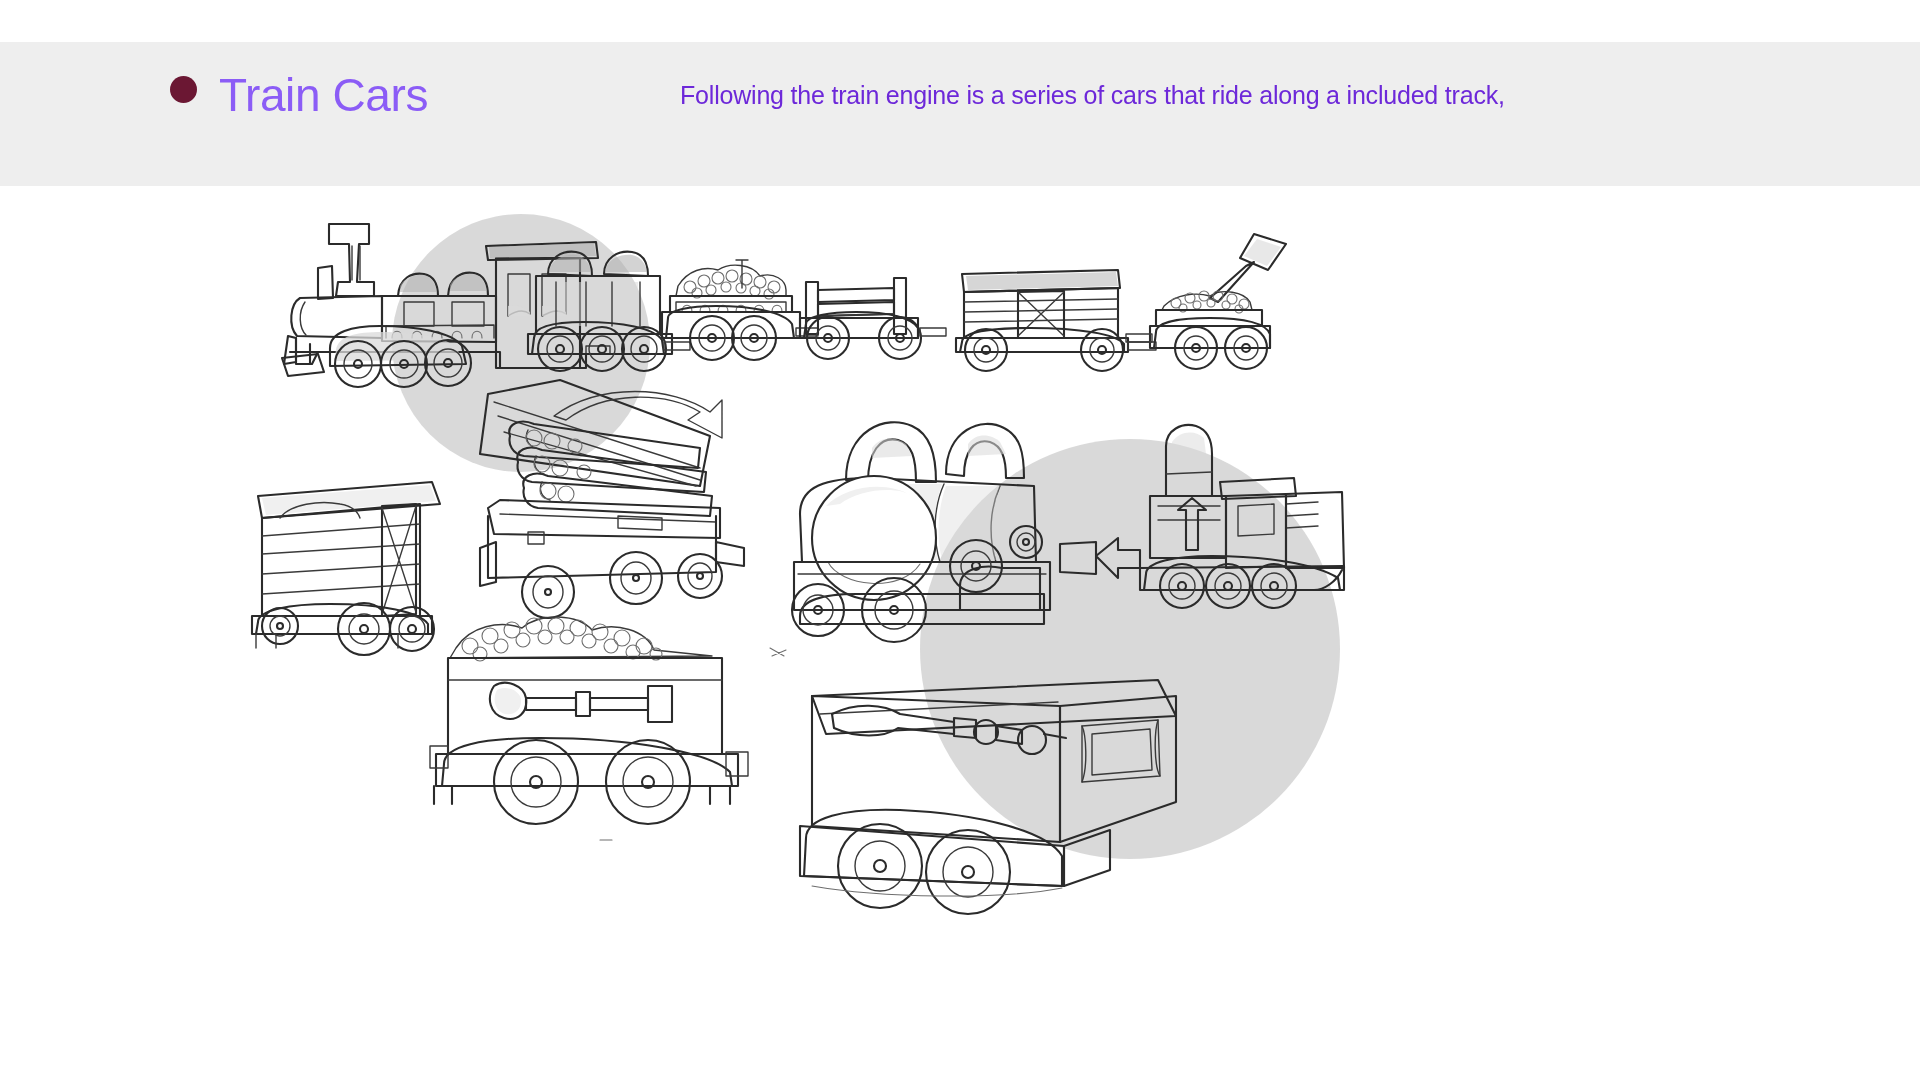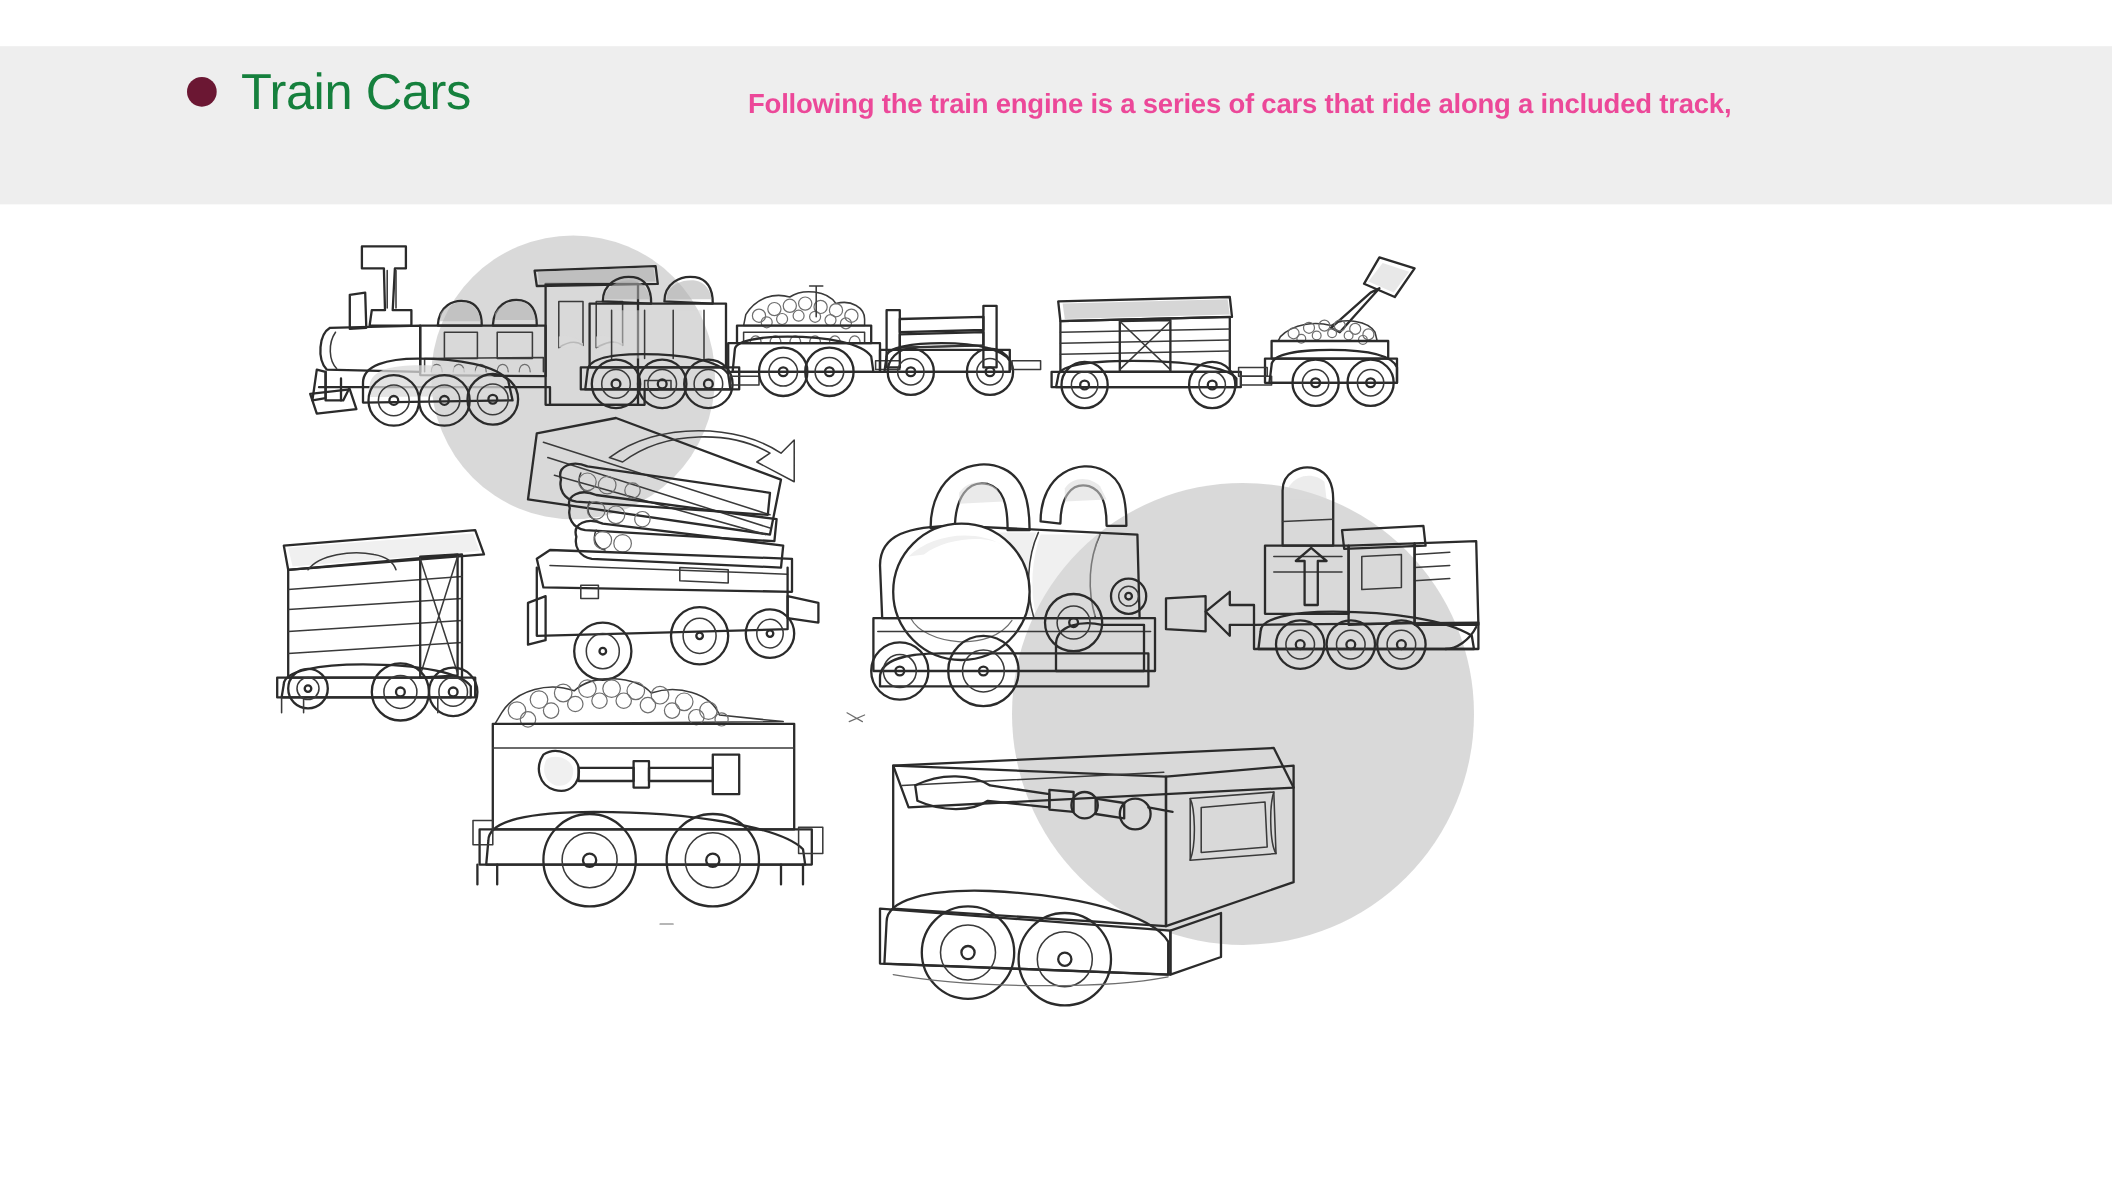--- a/index.html
+++ b/index.html
@@ -36,35 +36,36 @@
   .bullet {
     width: 27px;
     height: 27px;
     border-radius: 50%;
     background: #6b1733;
     flex: 0 0 auto;
   }
   .page-title {
     font-size: 46px;
     font-weight: 400;
-    color: #15803d;
+    color: #8b5cf6;
     letter-spacing: -0.4px;
     line-height: 1;
     white-space: nowrap;
+    margin-top: 12px;
   }
   .desc-block {
     position: absolute;
     left: 680px;
     top: 78px;
     width: 1180px;
   }
   .desc-line {
     font-size: 25px;
-    font-weight: 700;
-    color: #ec4899;
+    font-weight: 400;
+    color: #6d28d9;
     line-height: 34px;
     letter-spacing: -0.2px;
     white-space: nowrap;
   }
 
   
   .canvas {
     position: absolute;
     left: 0;
     top: 186px;

